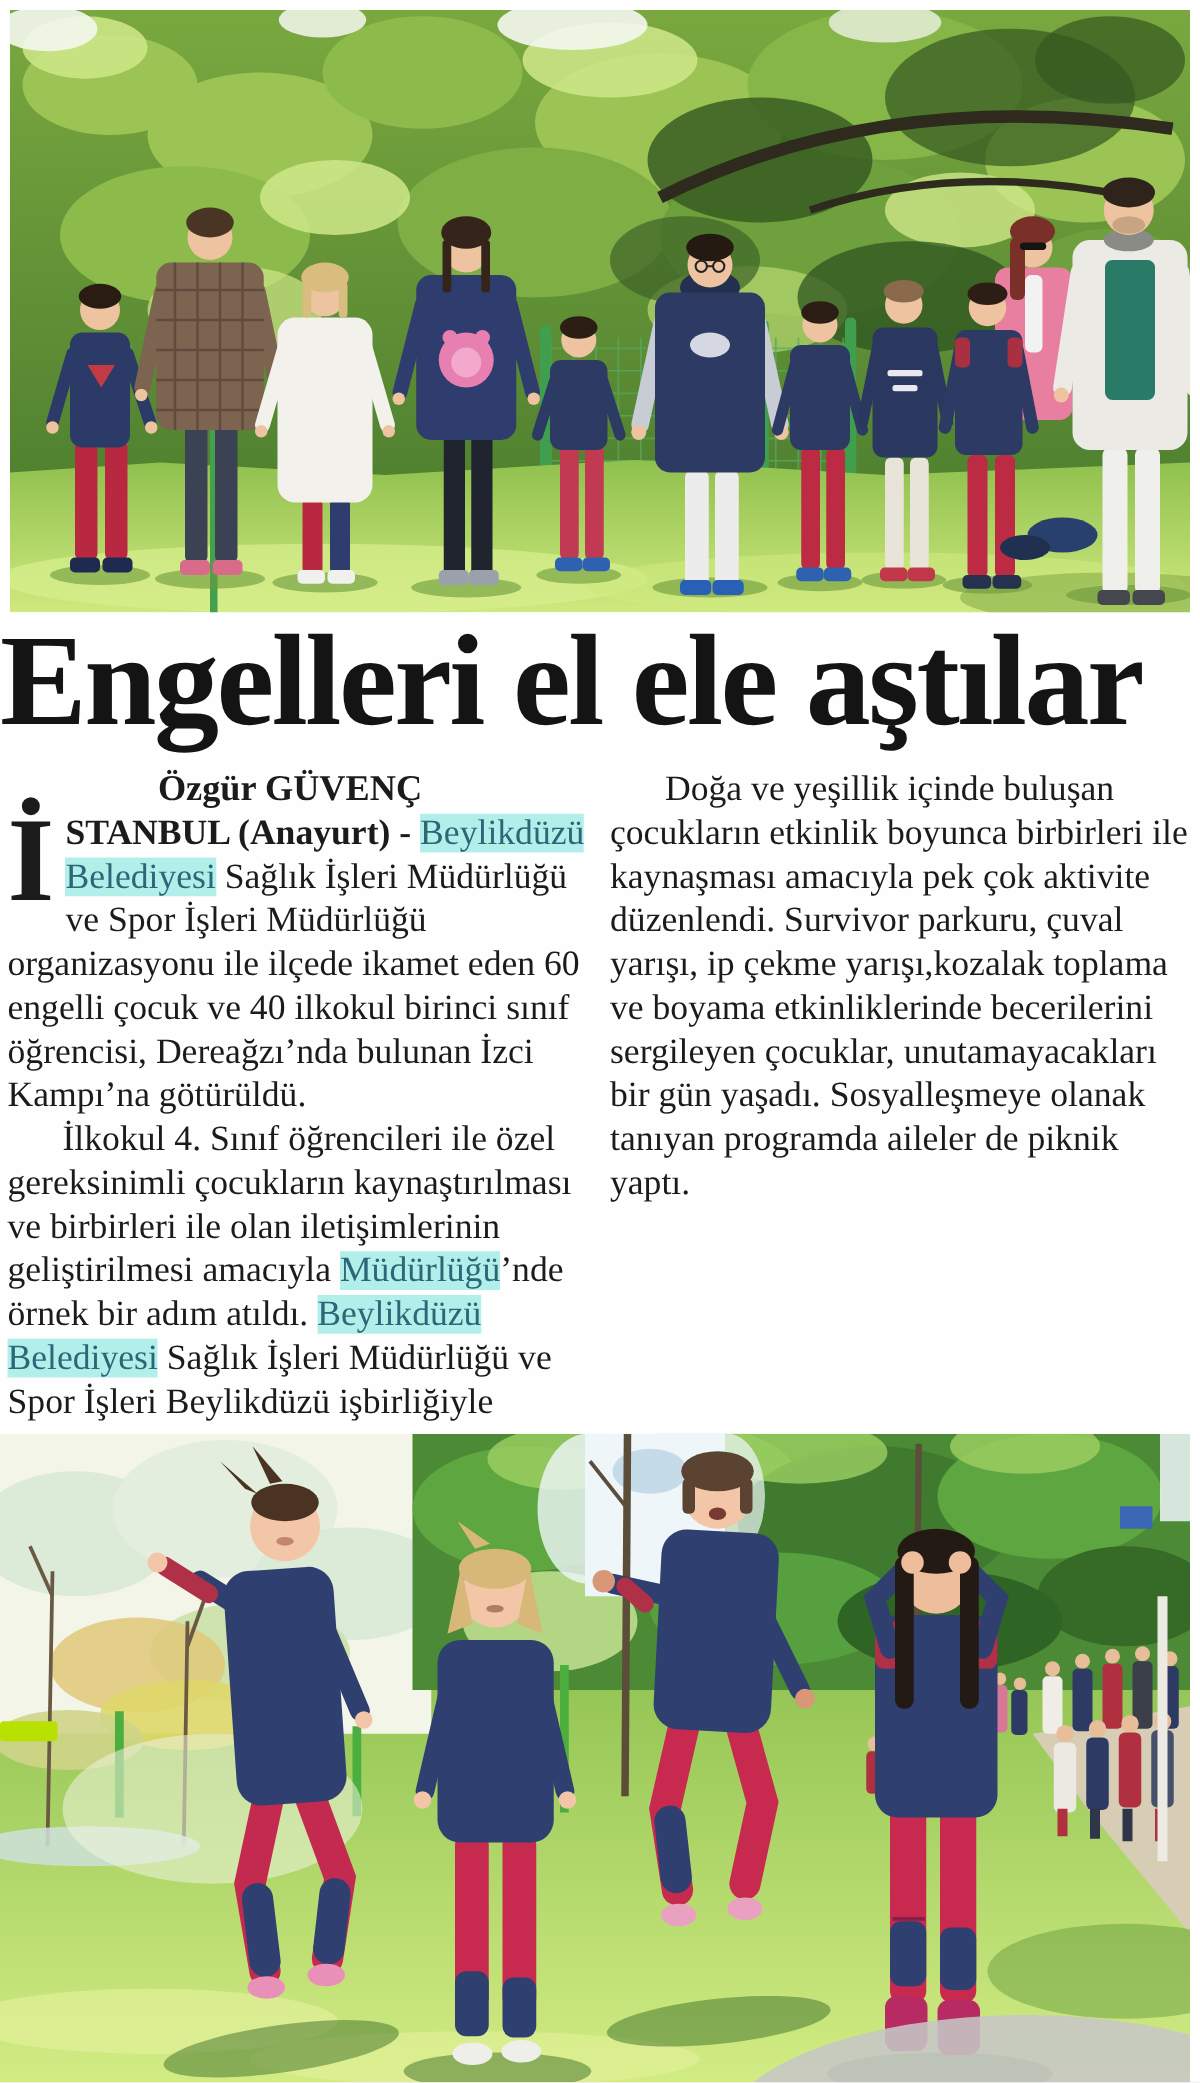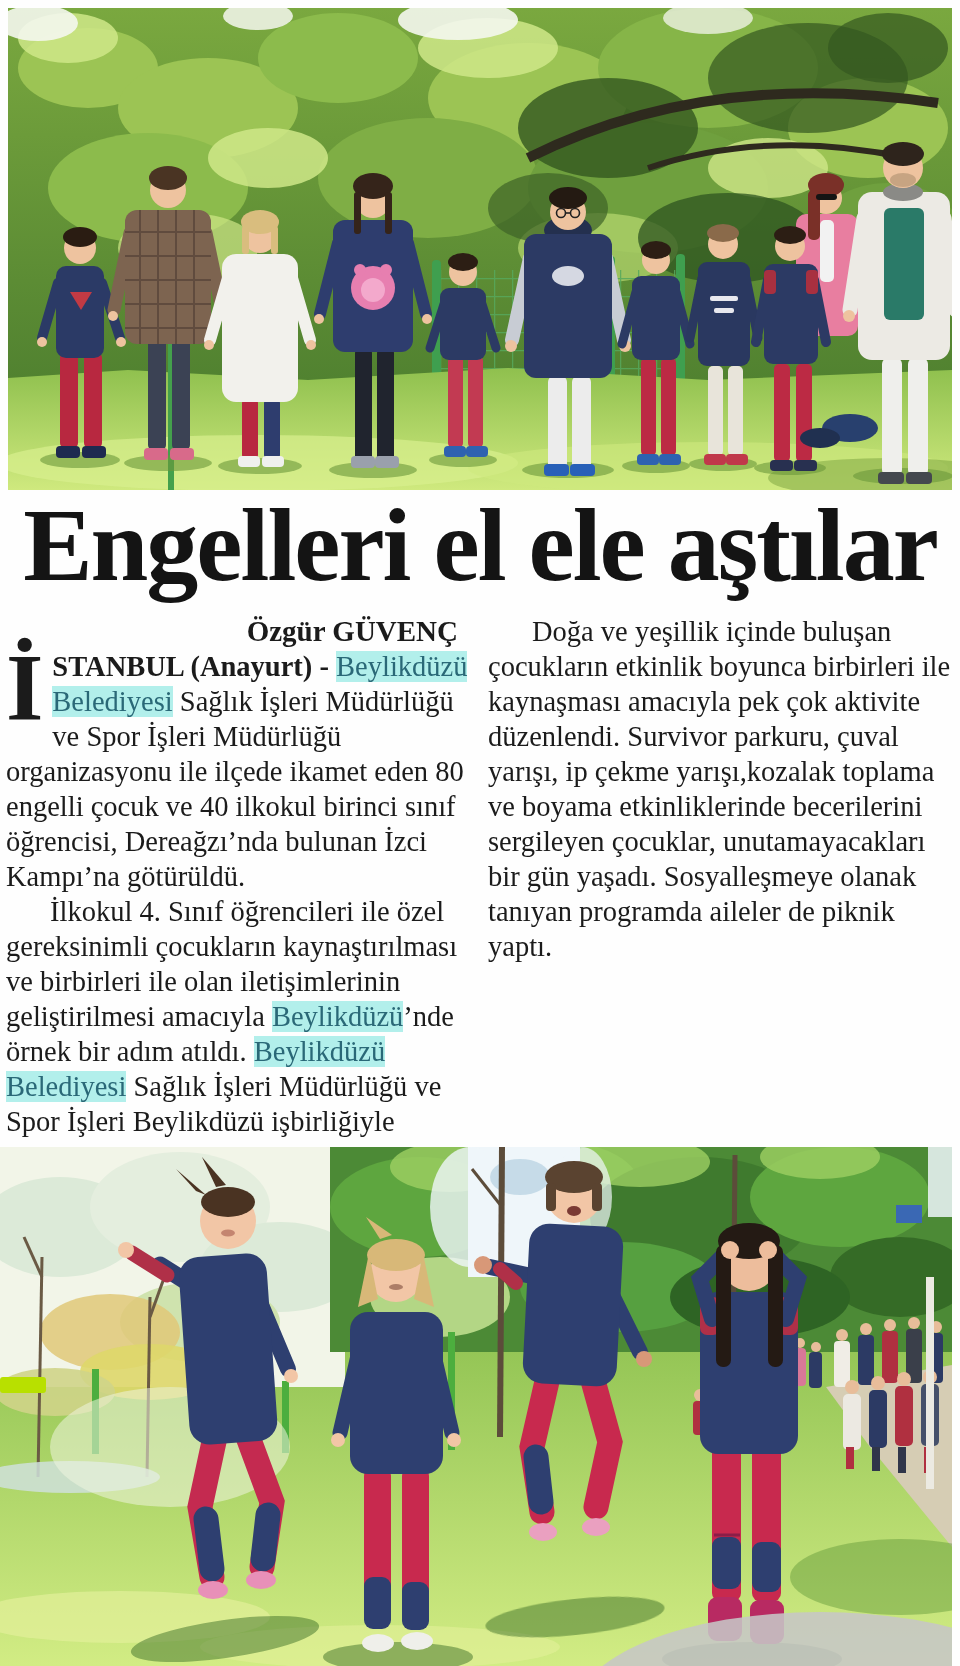--- a/index.html
+++ b/index.html
@@ -4,25 +4,25 @@
 <style>
   html,body{margin:0;padding:0;background:#e8e8e8;}
   .page{position:relative;width:960px;height:1666px;background:#fefefe;overflow:hidden;
         font-family:"Liberation Serif",serif;}
   .photo{position:absolute;overflow:hidden;}
   .photo svg{display:block;width:100%;height:100%;}
   .photo-top{left:8px;top:8px;width:944px;height:482px;}
   .photo-bottom{left:0px;top:1147px;width:952px;height:519px;}
   .headline{position:absolute;left:0px;top:492px;width:960px;height:118px;
             font-weight:bold;font-size:104px;line-height:1.02;letter-spacing:-2px;
-            color:var(--headline_text,#141414);text-align:center;white-space:nowrap;}
+            color:var(--headline_text,#141414);text-align:left;white-space:nowrap;}
   .columns{position:absolute;left:6px;top:614px;width:948px;height:530px;display:flex;gap:16px;
            color:var(--body_text,#1b1b1b);}
   .col{width:466px;font-size:28.5px;line-height:35px;}
-  .byline{font-weight:bold;text-align:right;padding-right:14px;font-size:29px;line-height:35px;}
+  .byline{font-weight:bold;text-align:center;padding-right:14px;font-size:29px;line-height:35px;}
   .col p{margin:0;}
   .col p.indent{text-indent:44px;font-family:Liberation Serif, serif;}
   .dropcap{float:left;font-weight:bold;font-size:96px;line-height:66px;padding:6px 9px 0 0;}
   .seg-bold{font-weight:bold;margin-top:27px;}
   .seg-highlight{background:var(--highlight_bg,#b2efeb);color:var(--highlight_text,#2a6877);}
 </style>
 </head>
 <body>
 
 <div class="page">
@@ -277,22 +277,22 @@
         <ellipse cx="895" cy="172" rx="13" ry="7" fill="#a88a6a" opacity="0.55"></ellipse>
       </g>
     </svg>
   </div>
 
   <div class="headline">Engelleri el ele aştılar</div>
 
   <div class="columns">
     <div class="col">
       <div class="byline">Özgür GÜVENÇ</div>
-      <p><span class="dropcap">İ</span><span><span class="seg-bold">STANBUL (Anayurt) - </span><span class="seg-highlight">Beylikdüzü Belediyesi</span><span> Sağlık İşleri Müdürlüğü ve Spor İşleri Müdürlüğü organizasyonu ile ilçede ikamet eden 80 engelli çocuk ve 40 ilkokul birinci sınıf öğrencisi, Dereağzı’nda bulunan İzci Kampı’na götürüldü.</span></span></p>
-      <p class="indent"><span>İlkokul 4. Sınıf öğrencileri ile özel gereksinimli çocukların kaynaştırılması ve birbirleri ile olan iletişimlerinin geliştirilmesi amacıyla </span><span class="seg-highlight">Beylikdüzü</span><span>’nde örnek bir adım atıldı. </span><span class="seg-highlight">Beylikdüzü Belediyesi</span><span> Sağlık İşleri Müdürlüğü ve Spor İşleri Beylikdüzü işbirliğiyle</span></p>
+      <p><span class="dropcap">İ</span><span><span class="seg-bold">STANBUL (Anayurt) - </span><span class="seg-highlight">Beylikdüzü Belediyesi</span><span> Sağlık İşleri Müdürlüğü ve Spor İşleri Müdürlüğü organizasyonu ile ilçede ikamet eden 60 engelli çocuk ve 40 ilkokul birinci sınıf öğrencisi, Dereağzı’nda bulunan İzci Kampı’na götürüldü.</span></span></p>
+      <p class="indent"><span>İlkokul 4. Sınıf öğrencileri ile özel gereksinimli çocukların kaynaştırılması ve birbirleri ile olan iletişimlerinin geliştirilmesi amacıyla </span><span class="seg-highlight">Müdürlüğü</span><span>’nde örnek bir adım atıldı. </span><span class="seg-highlight">Beylikdüzü Belediyesi</span><span> Sağlık İşleri Müdürlüğü ve Spor İşleri Beylikdüzü işbirliğiyle</span></p>
     </div>
     <div class="col">
       <p class="indent"><span>Doğa ve yeşillik içinde buluşan çocukların etkinlik boyunca birbirleri ile kaynaşması amacıyla pek çok aktivite düzenlendi. Survivor parkuru, çuval yarışı, ip çekme yarışı,kozalak toplama ve boyama etkinliklerinde becerilerini sergileyen çocuklar, unutamayacakları bir gün yaşadı. Sosyalleşmeye olanak tanıyan programda aileler de piknik yaptı.</span></p>
     </div>
   </div>
 
   <div class="photo photo-bottom">
     <svg viewBox="0 0 952 519" preserveAspectRatio="none">
       <defs>
         <linearGradient id="grassB" x1="0" y1="0" x2="0" y2="1">

